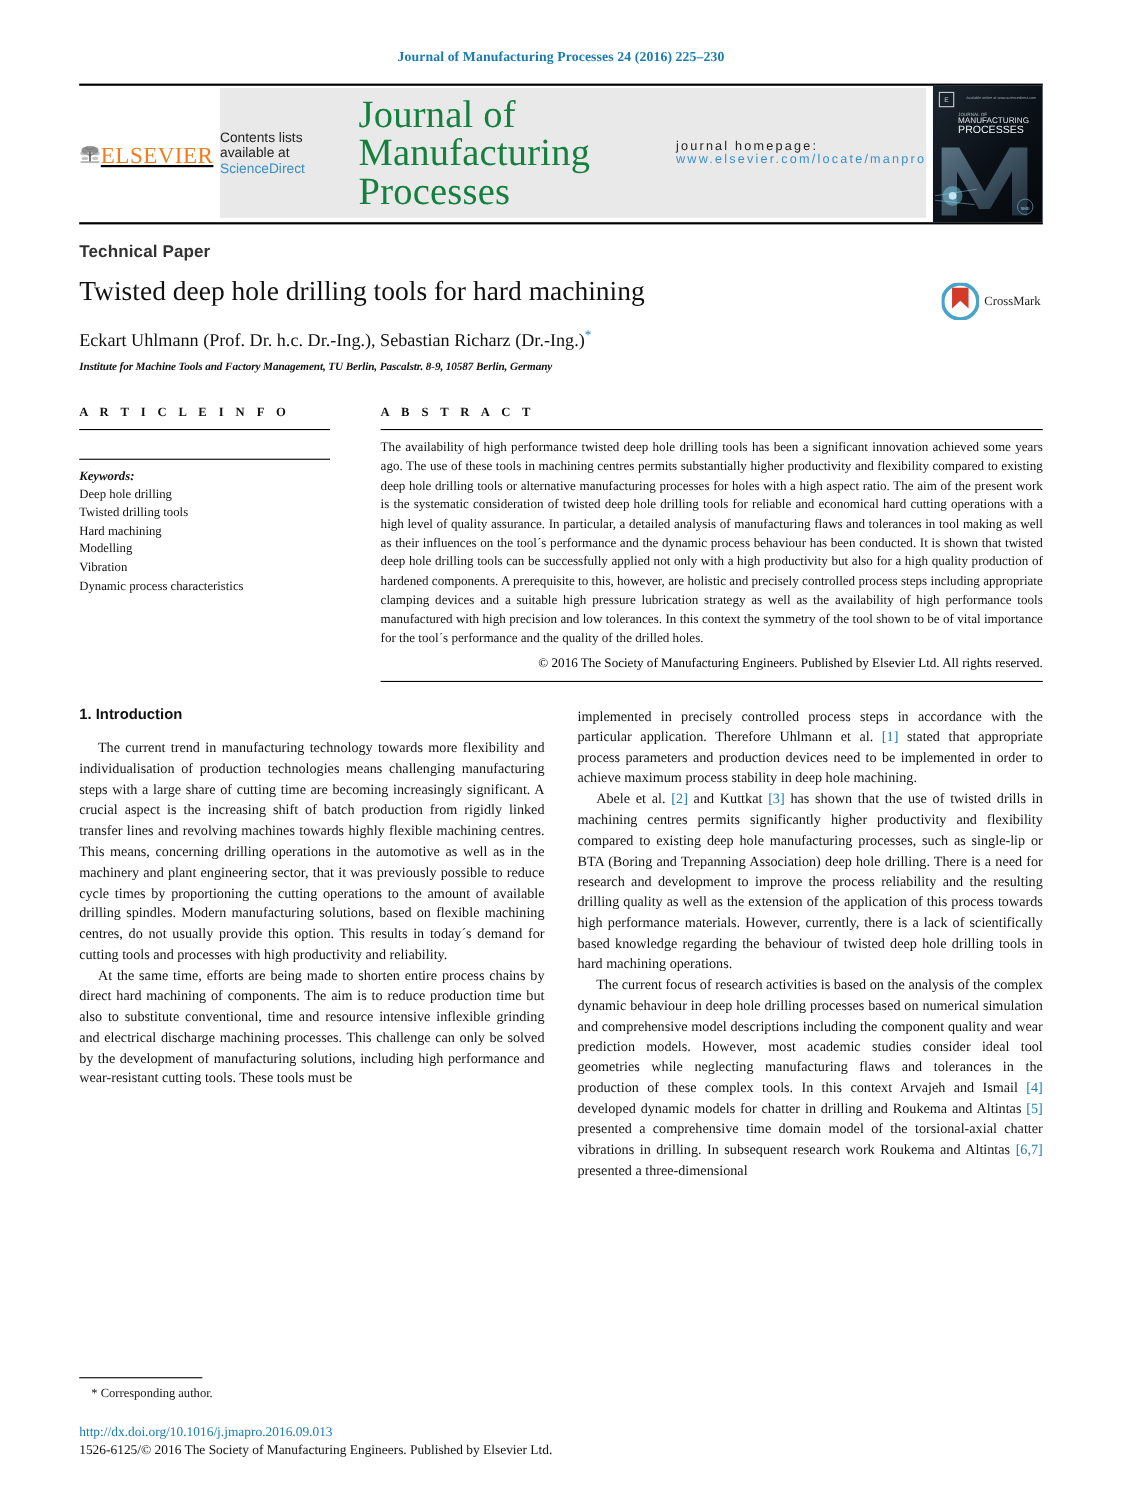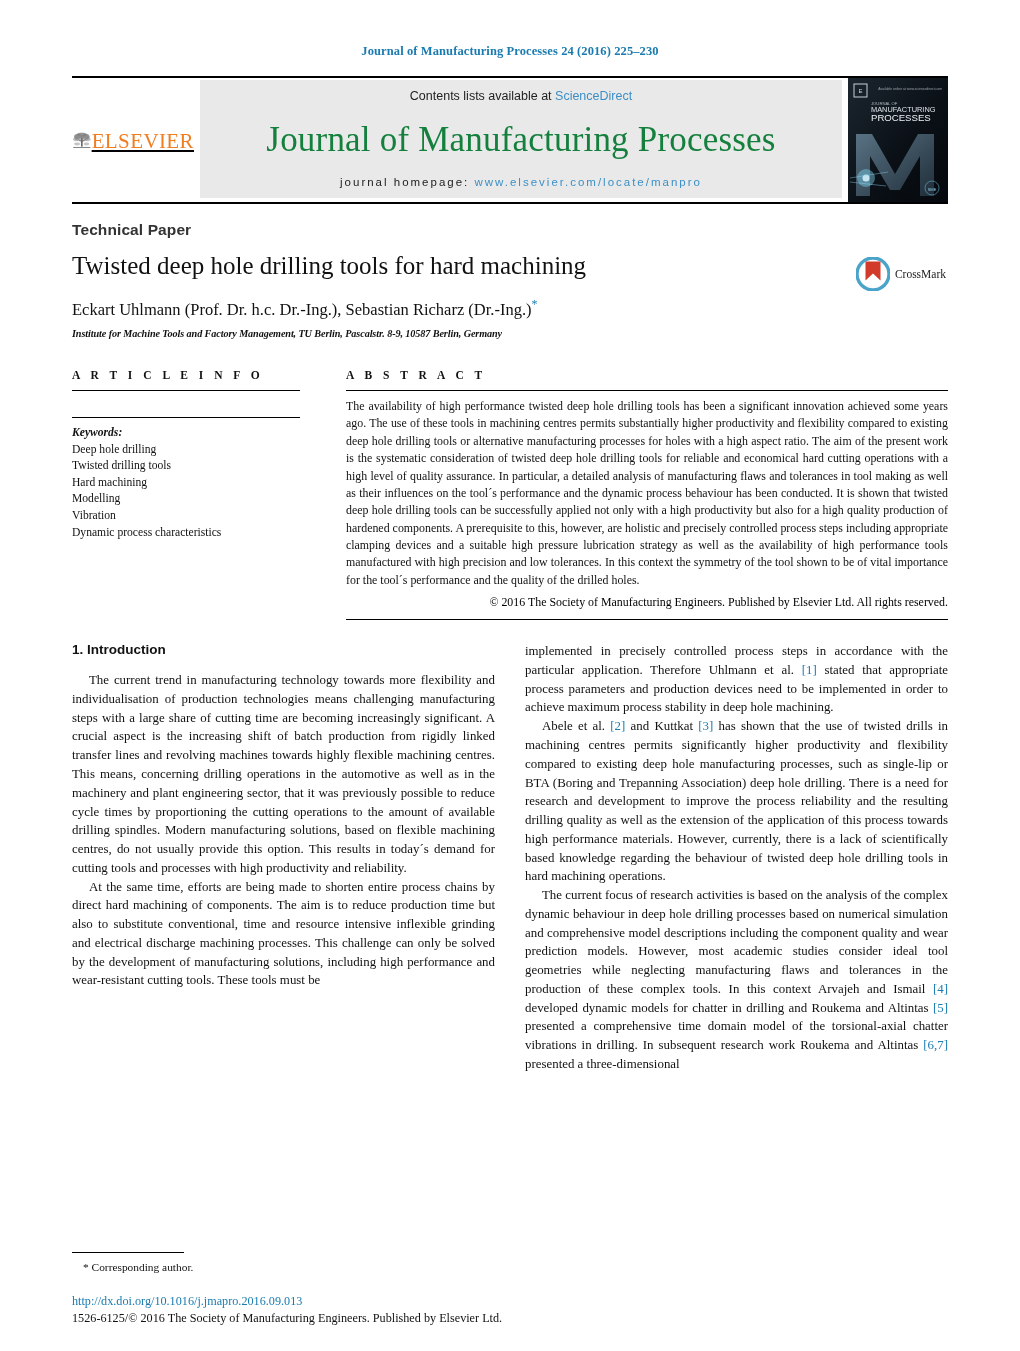--- a/index.html
+++ b/index.html
@@ -60,21 +60,21 @@
     color: #f07d20;
     font-weight: normal;
     line-height: 1;
     margin-top: 1px;
   }
   .banner-center {
     flex: 1 1 auto;
     background: #e9e9e9;
     margin: 2px 6px 2px 6px;
     display: flex;
-    flex-direction: column;
+    flex-direction: row;
     align-items: center;
     justify-content: space-between;
     padding: 9px 0 10px 0;
   }
   .contents-line {
     font-family: "Liberation Sans", sans-serif;
     font-size: 12.5px;
     color: #222;
   }
   .contents-line .sd {

